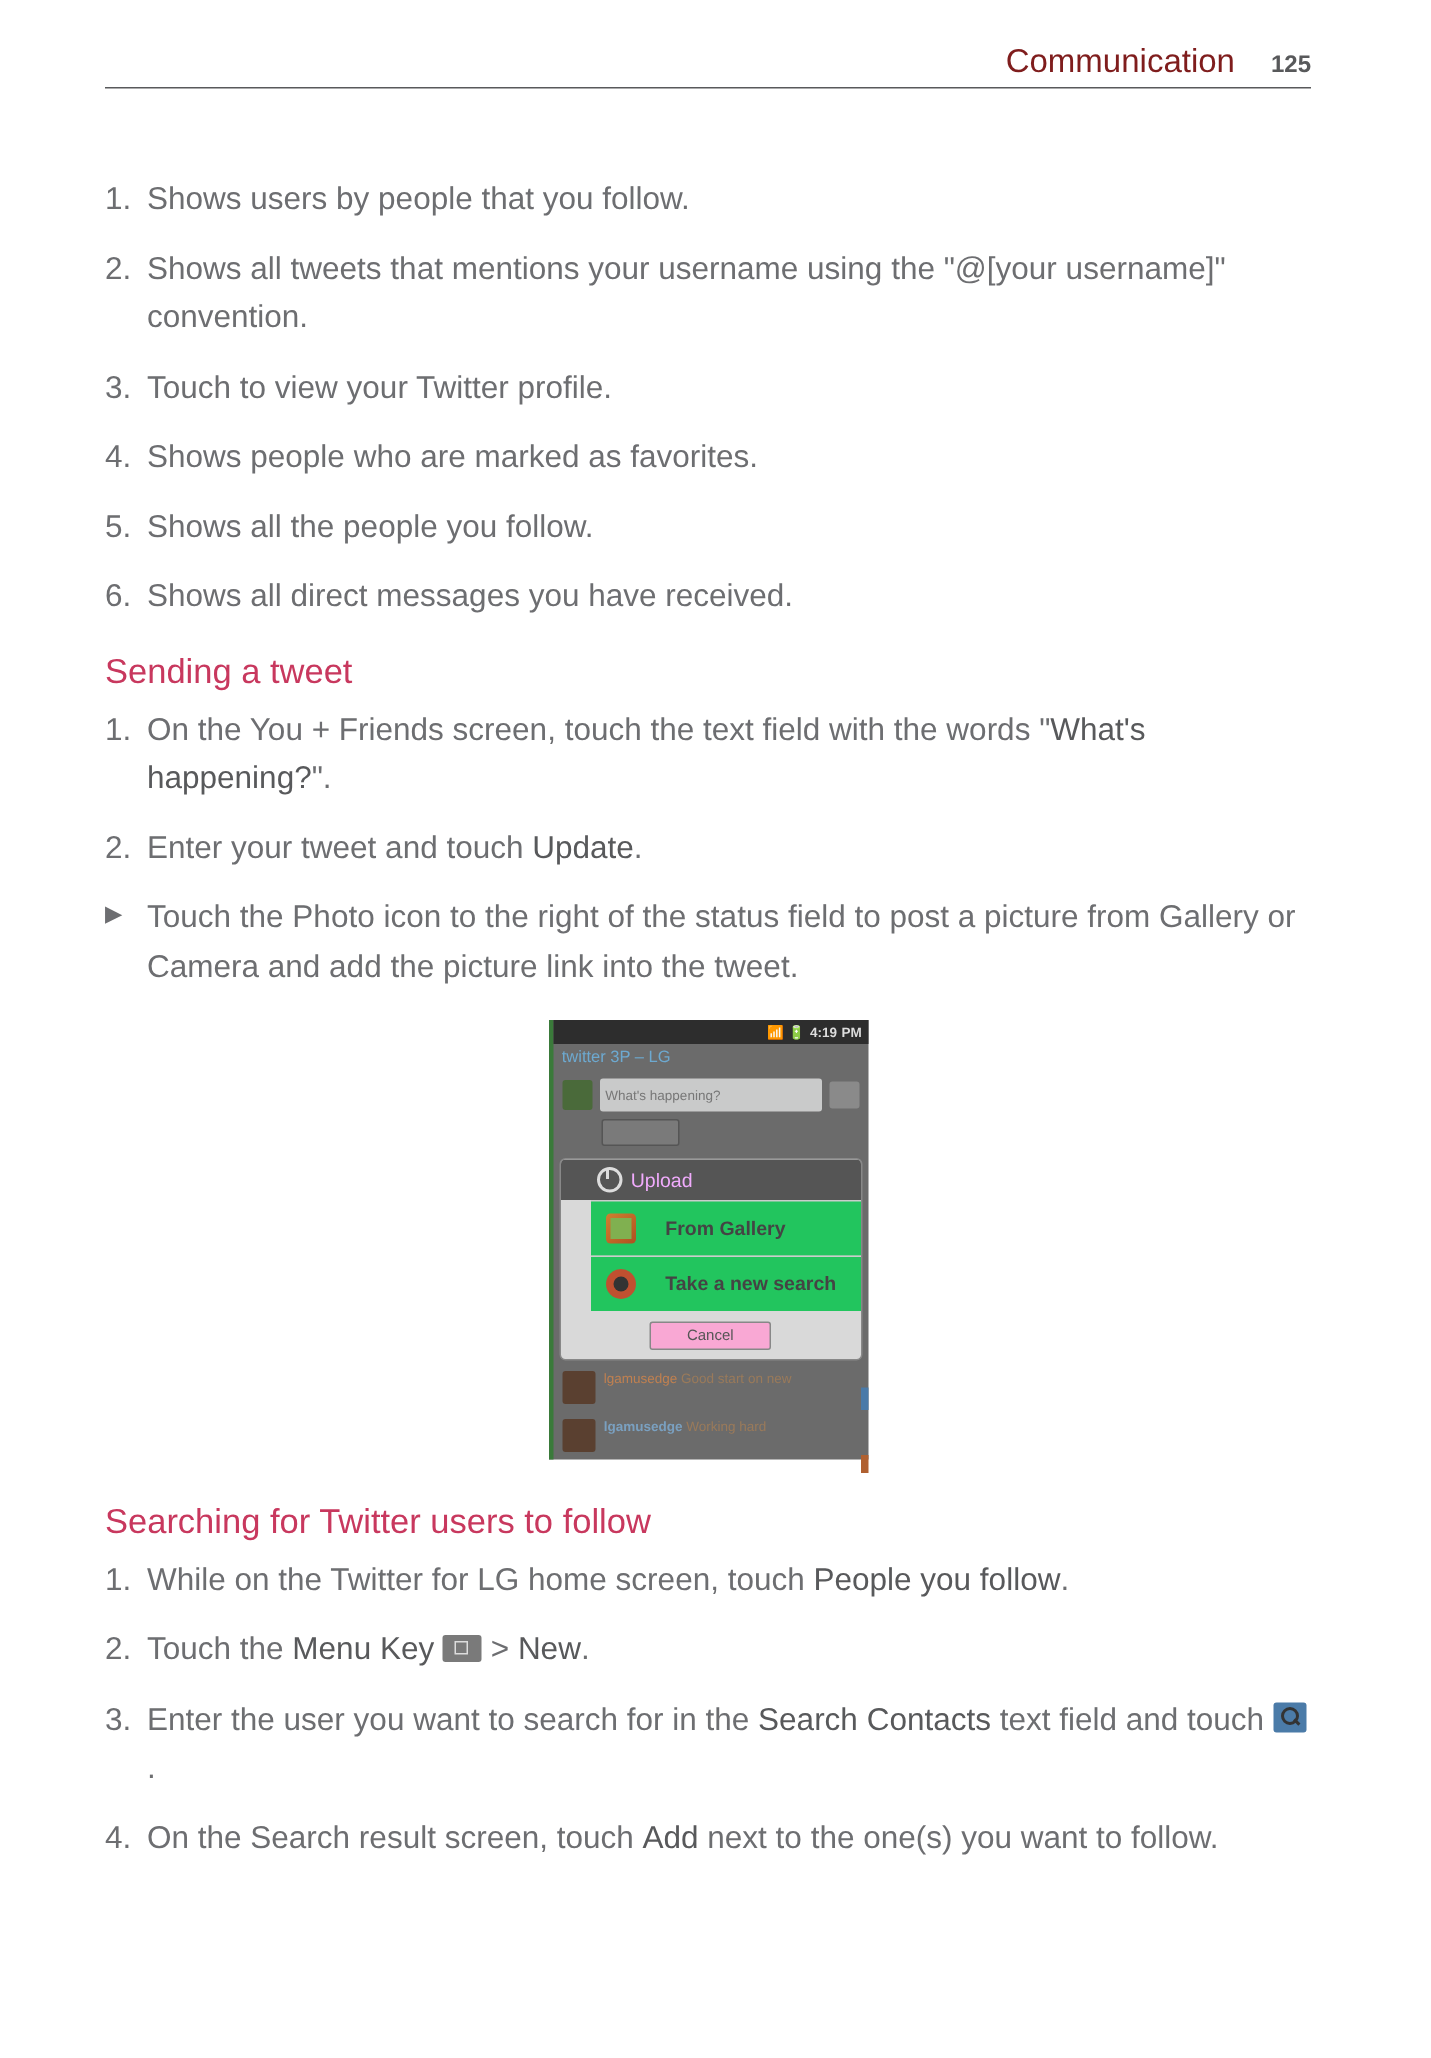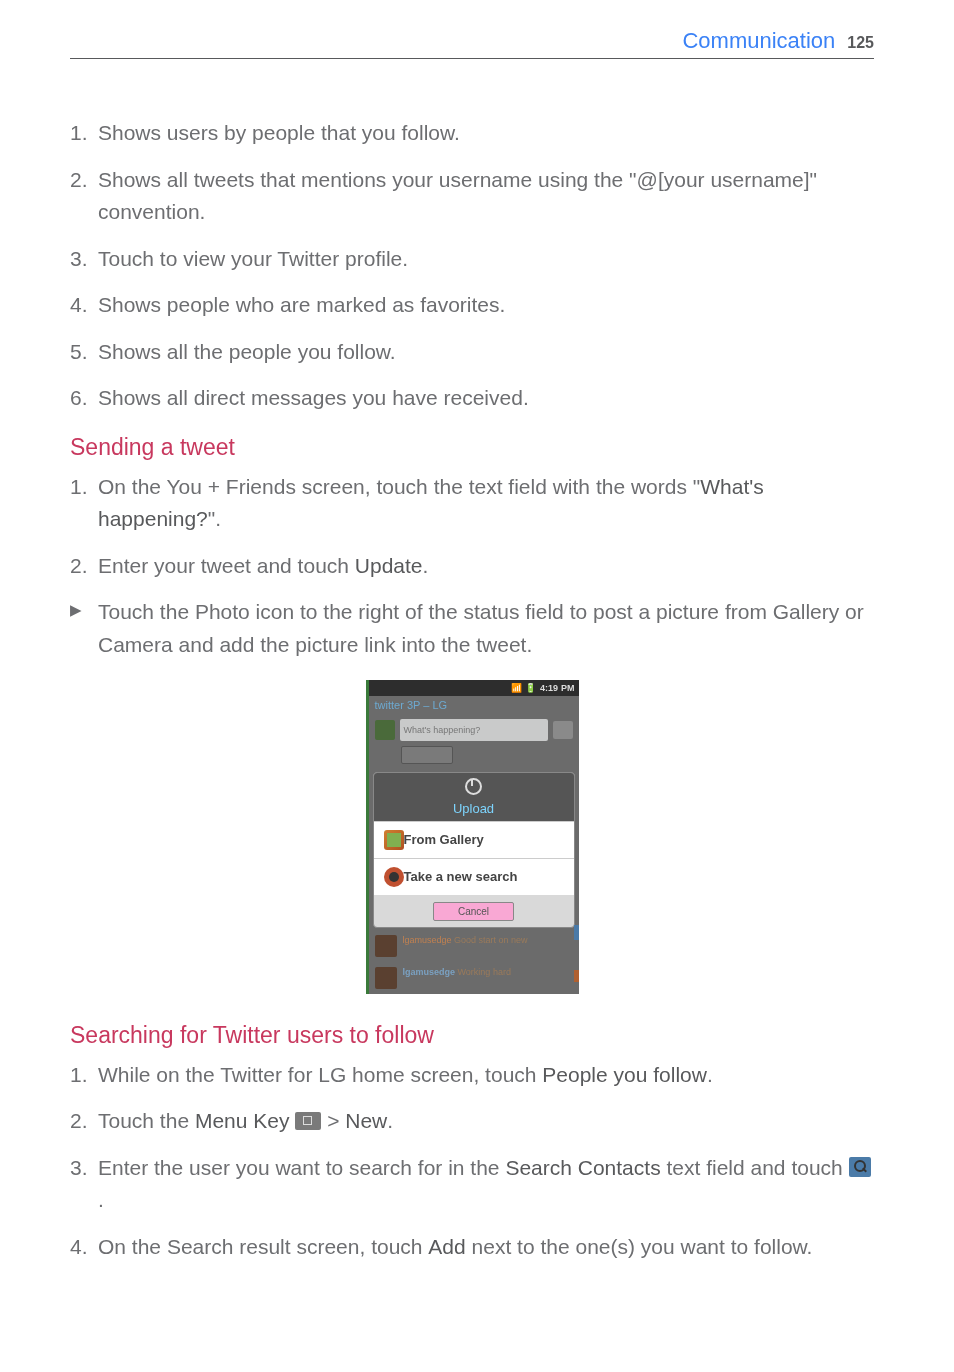--- a/index.html
+++ b/index.html
@@ -20,22 +20,22 @@
   }
   .header-row {
     display: flex;
     justify-content: flex-end;
     align-items: baseline;
     margin-top: -32px;
     padding-bottom: 4px;
   }
   .header-title {
     font-size: 22px;
-    color: #3b82f6;
-    margin-right: 12px;
+    color: #7f1d1d;
+    margin-right: 24px;
     font-weight: 300;
   }
   .header-pagenum {
     font-size: 16px;
     color: #58595b;
     font-weight: 600;
   }
   .spacer-top { height: 50px; }
   ol.numlist {
     list-style: none;
@@ -184,51 +184,51 @@
   }
   .sheet {
     background: #d9d9d9;
     border-radius: 4px;
     margin: 2px 4px;
     overflow: hidden;
     border: 1px solid #888;
   }
   .sheet-head {
     background: #555;
-    color: #7dd3fc;
+    color: #f0abfc;
     font-size: 13px;
     padding: 5px 24px;
     display: flex;
     align-items: center;
     gap: 6px;
-    flex-direction: column;
   }
   .sheet-head .circ {
     width: 13px; height: 13px;
     border: 2px solid #ddd;
     border-radius: 50%;
     position: relative;
   }
   .sheet-head .circ::after {
     content: "";
     position: absolute;
     left: 4px; top: 0px;
     width: 2px; height: 6px;
     background: #ddd;
   }
   .sheet-row {
-    background: #ffffff;
+    background: #22c55e;
     font-size: 13px;
     color: #444;
     padding: 8px 10px;
     display: flex;
     align-items: center;
-    gap: 0;
+    gap: 20px;
     border-top: 1px solid #ccc;
     font-weight: 600;
+    margin-left: 20px;
   }
   .sheet-row .ico {
     width: 20px; height: 20px;
     border-radius: 3px;
   }
   .ico.gal { background: linear-gradient(135deg,#d08030,#b05020); position: relative; }
   .ico.gal::after { content:""; position:absolute; left:3px; top:3px; width:14px; height:14px; background:#80b050; }
   .ico.cam { background: #c05030; border-radius: 50%; position: relative; }
   .ico.cam::after { content:""; position:absolute; left:5px; top:5px; width:10px; height:10px; background:#333; border-radius:50%; }
   .sheet-cancel {

